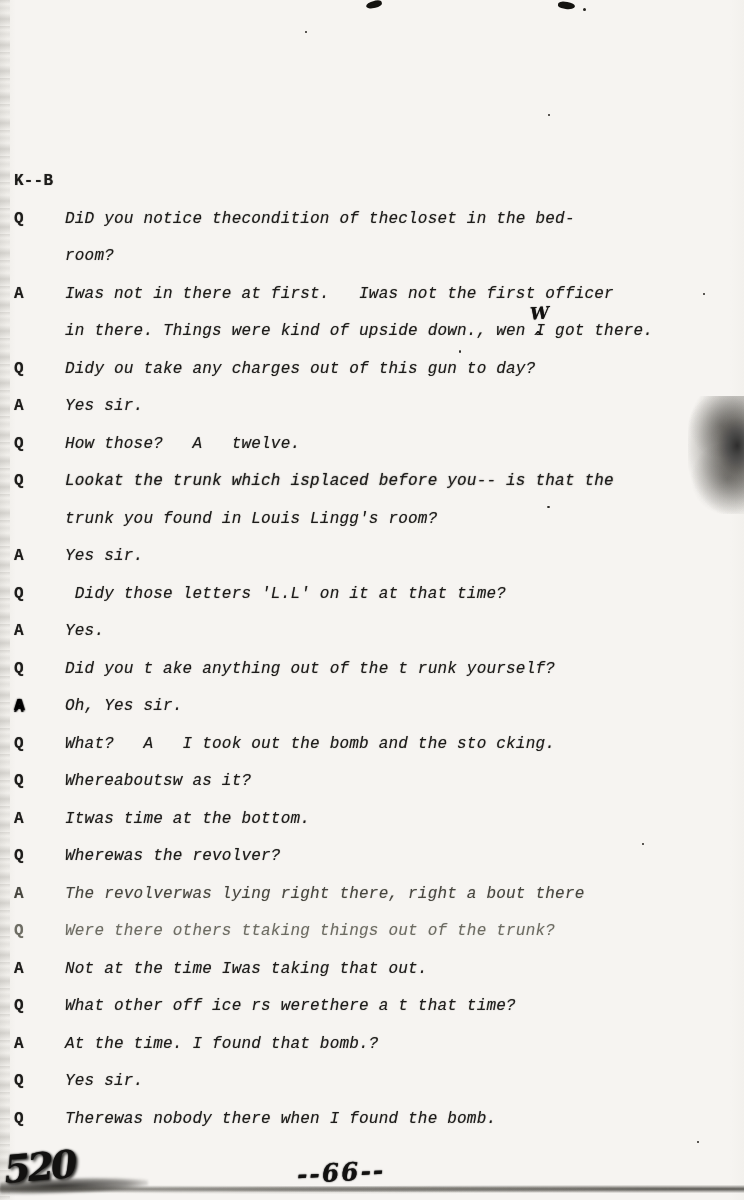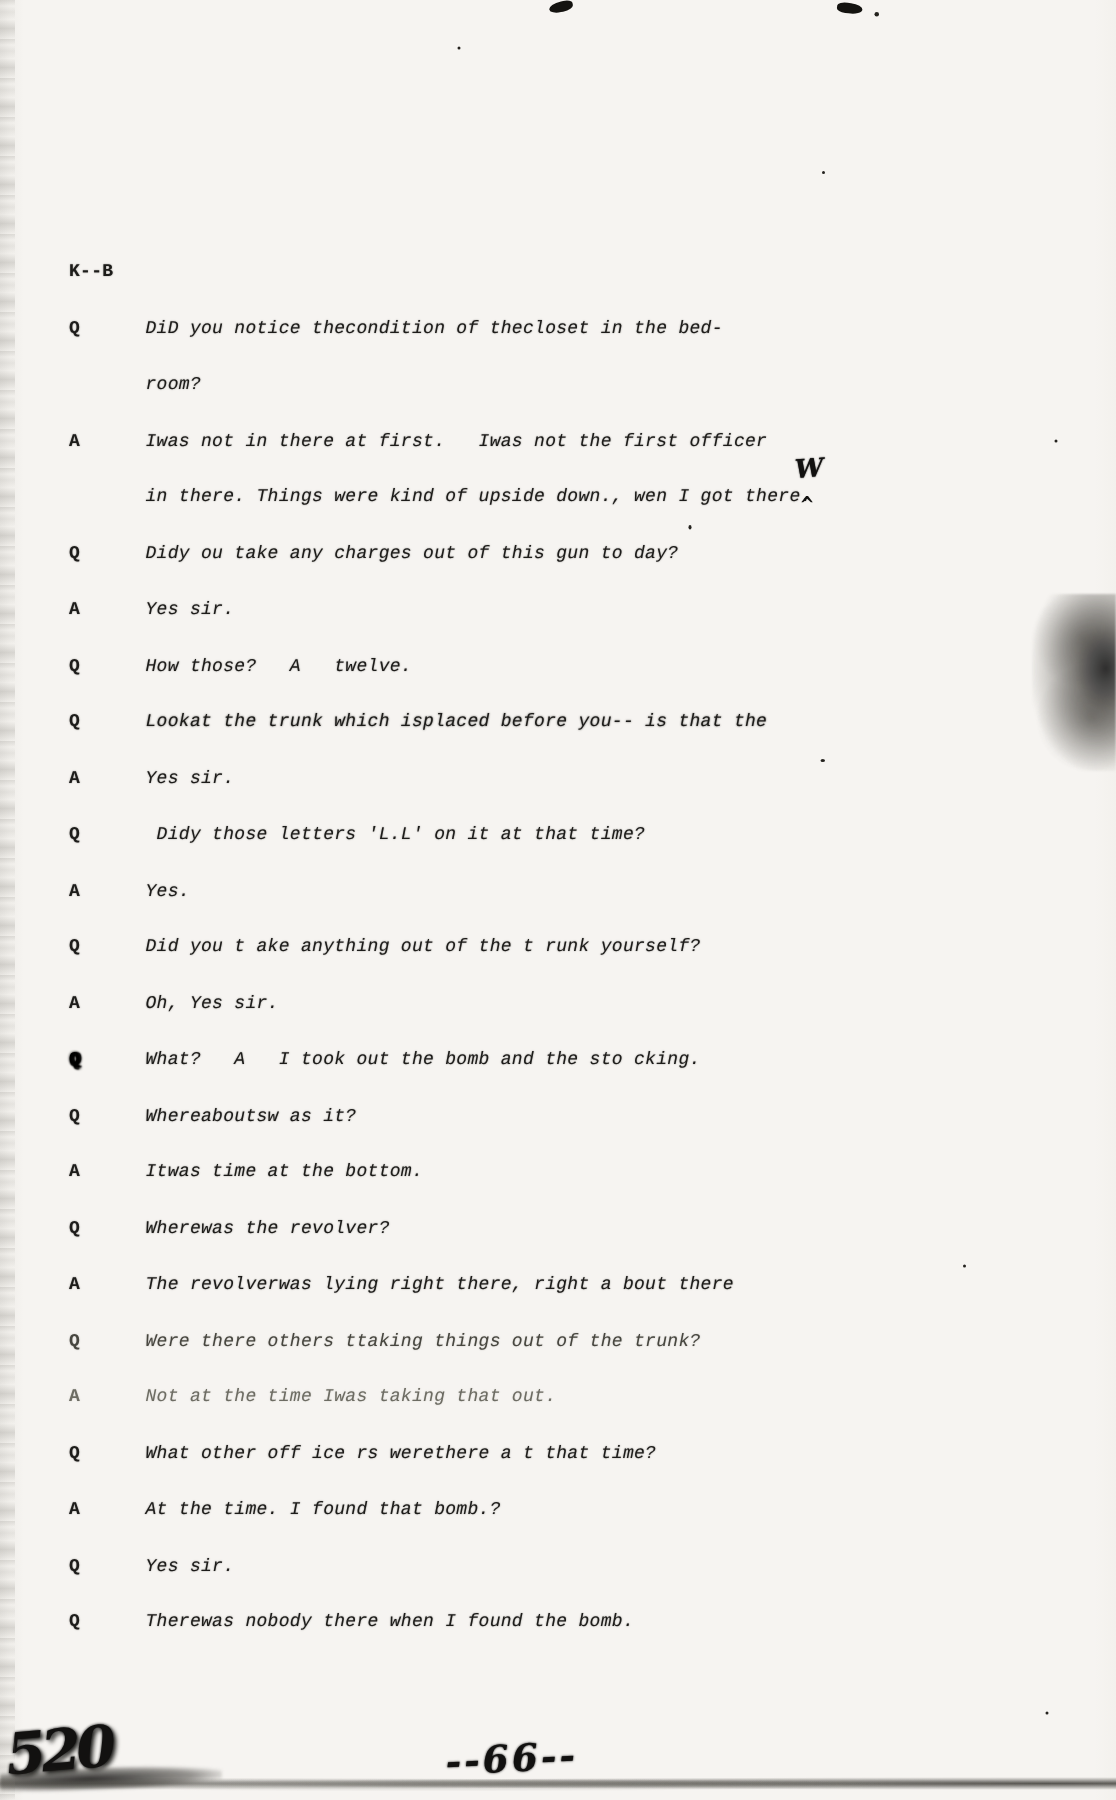--- a/index.html
+++ b/index.html
@@ -21,25 +21,24 @@
   
   .rows {
     position: absolute;
     left: 14px; top: 163px;
     width: 716px;
   }
   .row {
     display: flex;
     height: 37.5px;
     line-height: 37.5px;
-    font-size: 12px;
+    font-size: 16px;
     letter-spacing: 0.2px;
     text-shadow: 0 0 1px rgba(25,24,20,0.55);
     white-space: pre;
-    margin-left: 32px;
   }
   .speaker {
     flex: 0 0 51px;
     font-weight: bold;
   }
   .linetext { flex: 1; font-style: italic; }
 
   
   .rows .row:nth-child(15) .speaker {
     color: #000;
@@ -179,20 +178,24 @@
     <div class="row">
       <span class="speaker">Q</span>
       <span class="linetext">How those?   A   twelve.</span>
     </div>
 
     <div class="row">
       <span class="speaker">Q</span>
       <span class="linetext">Lookat the trunk which isplaced before you-- is that the</span>
     </div>
 
+    <div class="row">
+      <span class="speaker"></span>
+      <span class="linetext">trunk you found in Louis Lingg's room?</span>
+    </div>
 
     <div class="row">
       <span class="speaker">A</span>
       <span class="linetext">Yes sir.</span>
     </div>
 
     <div class="row">
       <span class="speaker">Q</span>
       <span class="linetext"> Didy those letters 'L.L' on it at that time?</span>
     </div>

